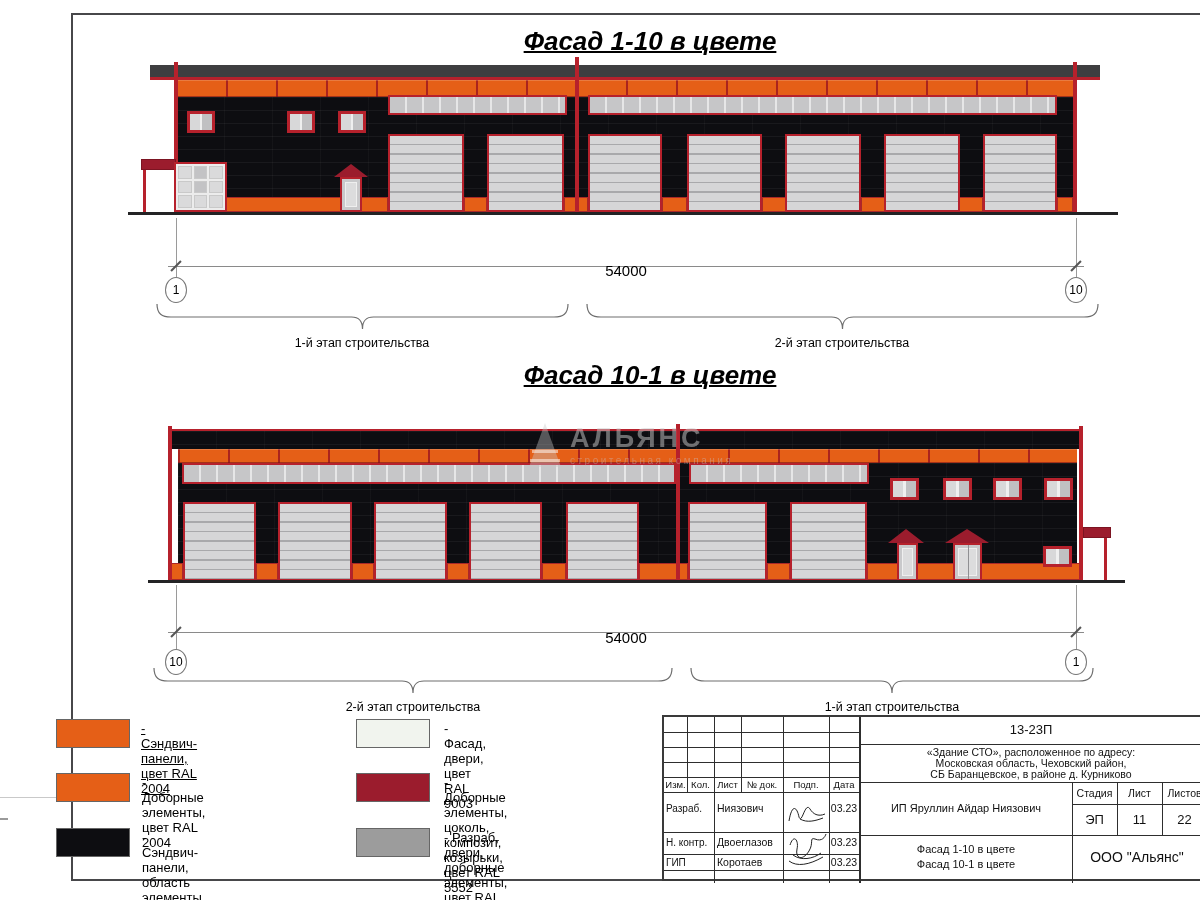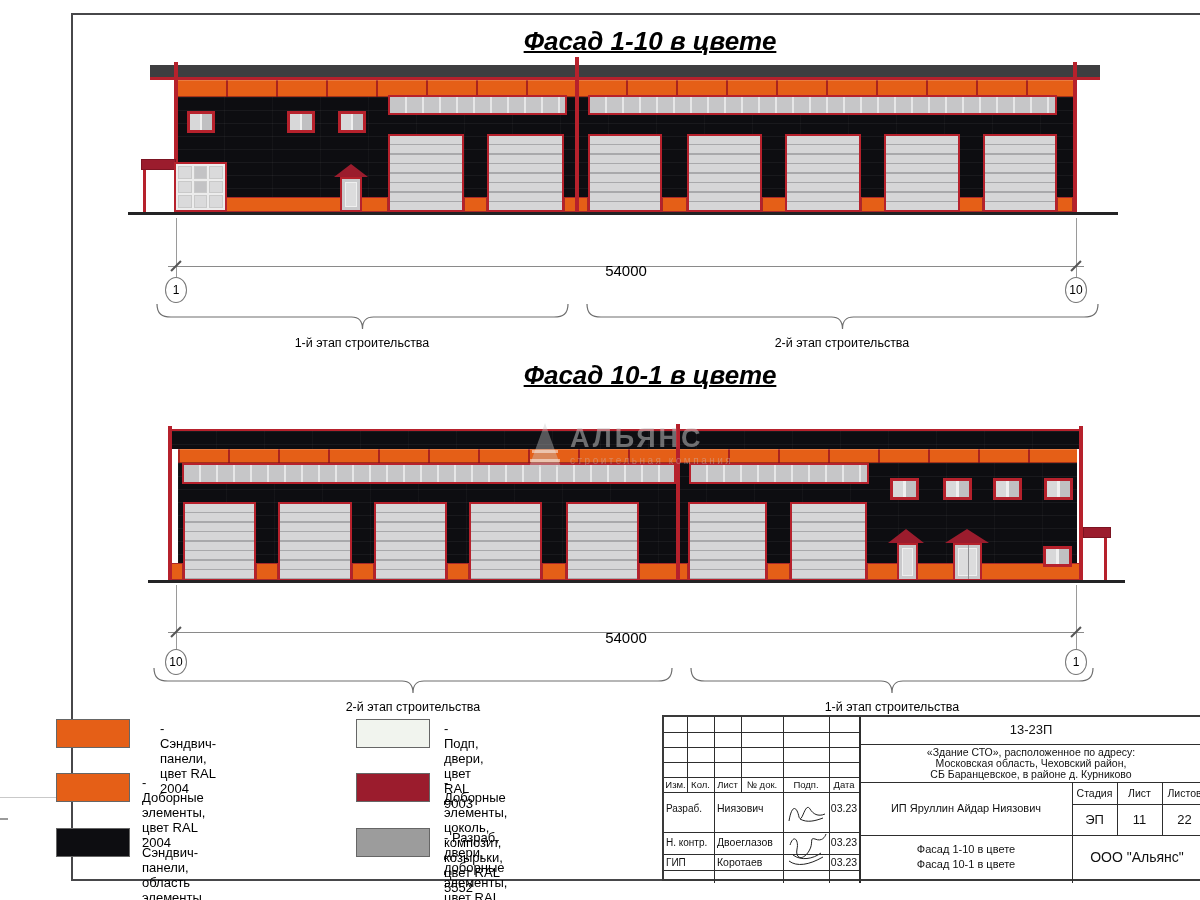--- a/index.html
+++ b/index.html
@@ -211,33 +211,33 @@
     <path fill="none" stroke="#6e6e6e" stroke-width="1.2" d="M2 2 C2 12 7 15 16 15 L 250 15 C 257 15 261 18 261 27 C 261 18 265 15 272 15 L 506 15 C 515 15 520 12 520 2"></path>
   </svg>
 <svg class="brace" width="406" height="30" style="left:689px; top:666px;" viewBox="0 0 406 30">
     <path fill="none" stroke="#6e6e6e" stroke-width="1.2" d="M2 2 C2 12 7 15 16 15 L 192 15 C 199 15 203 18 203 27 C 203 18 207 15 214 15 L 390 15 C 399 15 404 12 404 2"></path>
   </svg>
 <div class="stage-label" style="left:263px; top:700px;">2-й этап строительства</div>
 <div class="stage-label" style="left:742px; top:700px;">1-й этап строительства</div>
 
 <div class="legend-item">
   <div class="swatch" style="left: 56px; top: 719px; background: rgb(229, 95, 23);"></div>
-  <div class="legend-text" style="left:160px; top:721px;"><span>- Сэндвич-панели,</span><br><span>цвет RAL 2004</span></div>
+  <div class="legend-text" style="left:141px; top:721px;text-decoration:underline;"><span>- Сэндвич-панели,</span><br><span>цвет RAL 2004</span></div>
 </div>
 <div class="legend-item">
   <div class="swatch" style="left: 56px; top: 773px; background: rgb(229, 95, 23);"></div>
   <div class="legend-text" style="left:142px; top:775px;"><span>- Доборные элементы,</span><br><span>цвет RAL 2004</span></div>
 </div>
 <div class="legend-item">
   <div class="swatch" style="left: 56px; top: 828px; background: rgb(13, 13, 17);"></div>
   <div class="legend-text" style="left:142px; top:830px;"><span>- Сэндвич-панели, область</span><br><span>элементы, цвет RAL 9005</span></div>
 </div>
 <div class="legend-item">
   <div class="swatch" style="left: 356px; top: 719px; background: rgb(241, 244, 238);"></div>
-  <div class="legend-text" style="left:444px; top:721px;"><span>- Подп, двери,</span><br><span>цвет RAL 9003</span></div>
+  <div class="legend-text" style="left:444px; top:721px;"><span>- Фасад, двери,</span><br><span>цвет RAL 9003</span></div>
 </div>
 <div class="legend-item">
   <div class="swatch" style="left: 356px; top: 773px; background: rgb(155, 28, 45);"></div>
   <div class="legend-text" style="left:444px; top:775px;"><span>- Доборные элементы, цоколь,</span><br><span>композит, козырьки, цвет RAL 5552</span></div>
 </div>
 <div class="legend-item">
   <div class="swatch" style="left: 356px; top: 828px; background: rgb(156, 156, 156);"></div>
   <div class="legend-text" style="left:444px; top:830px;"><span>- Разраб, двери, доборные элементы,</span><br><span>цвет RAL 7004</span></div>
 </div>
 

